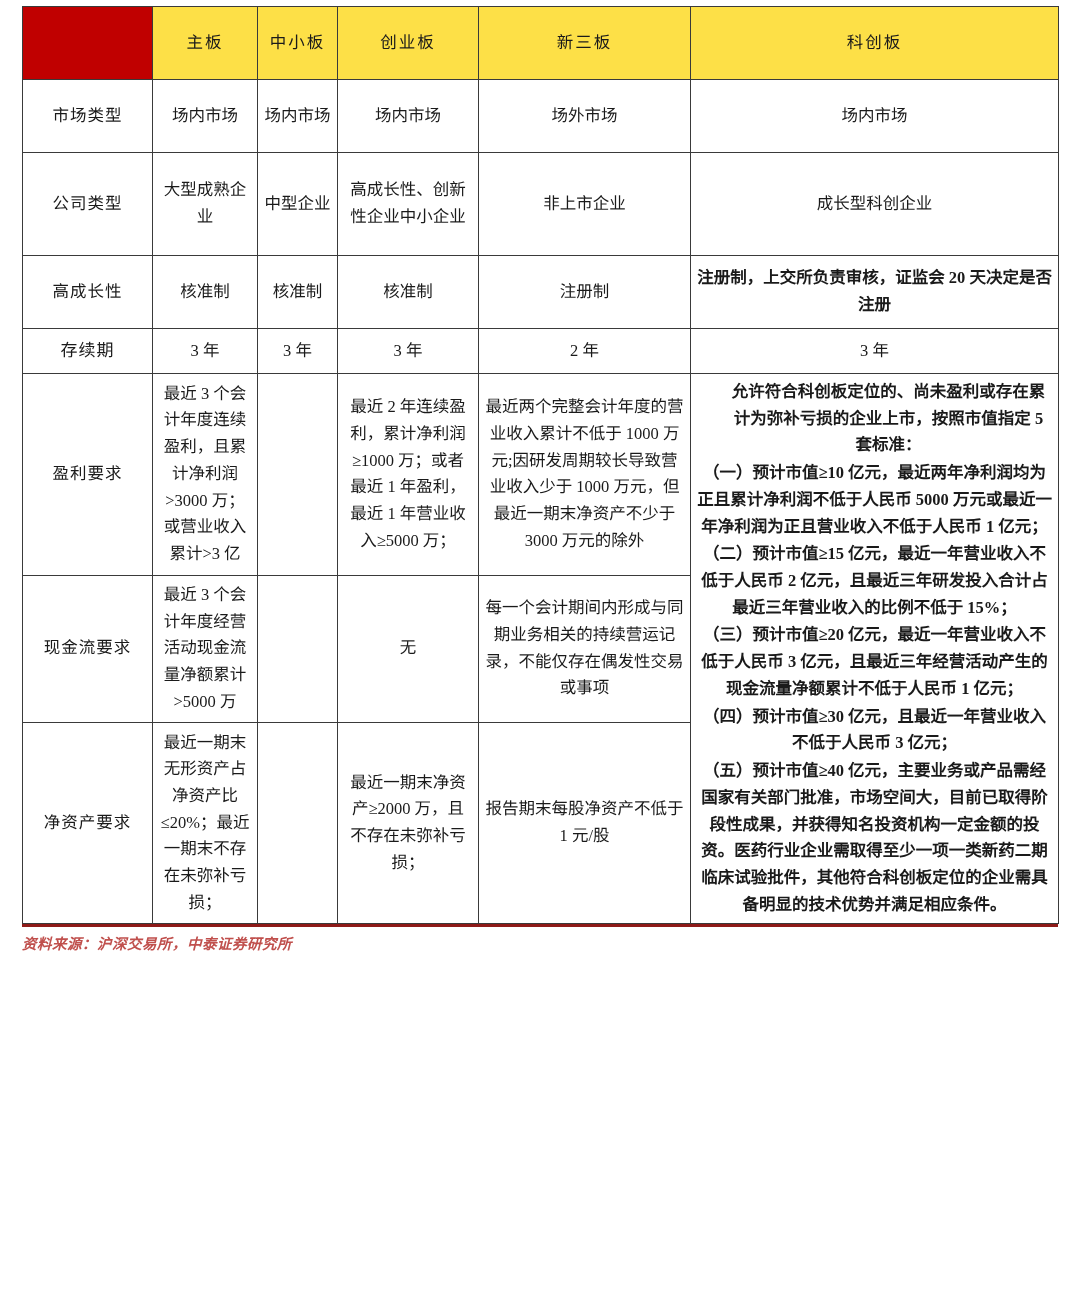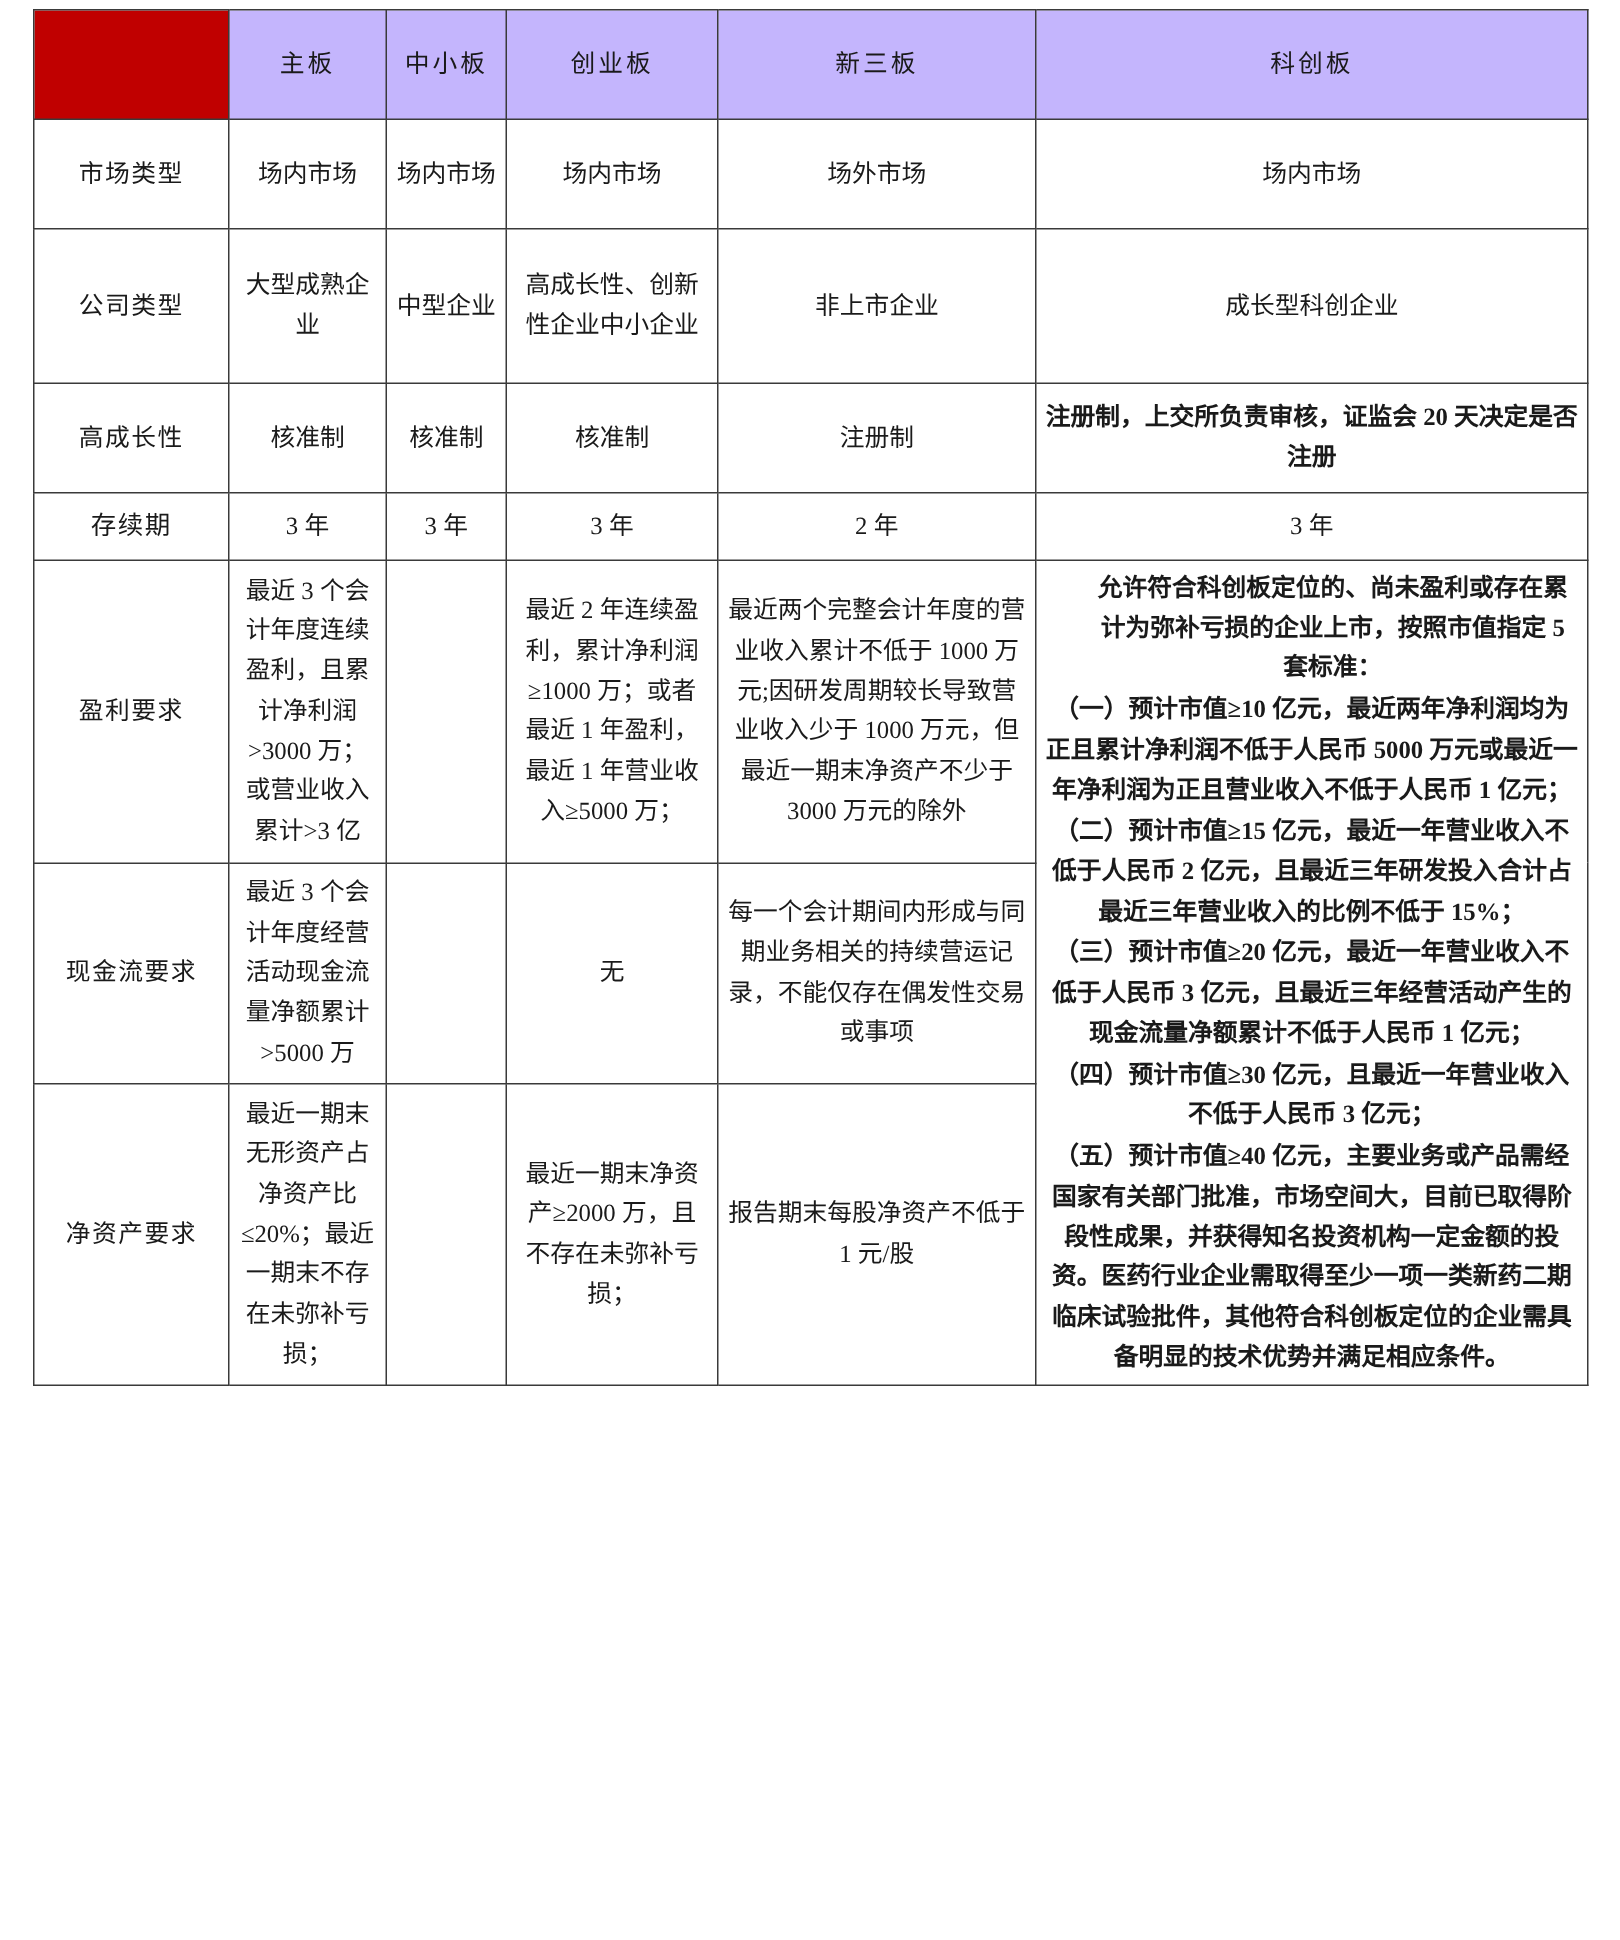--- a/index.html
+++ b/index.html
@@ -55,21 +55,21 @@
     vertical-align: middle;
     text-align: center;
     padding: 5px 6px;
     font-size: 16.5px;
     line-height: 1.62;
     color: #1a1a1a;
     word-break: break-word;
   }
 
   thead th {
-    background: #c4b5fd;
+    background: #fde047;
     color: #ffffff;
     border: 1px solid #C00000;
     border-bottom: 2px solid #2b2b2b;
     font-size: 19px;
     font-weight: normal;
     height: 62px;
     letter-spacing: 2px;
   }
   thead th.blank-corner {
     background: #C00000;
@@ -216,14 +216,17 @@
         <td class="rowlabel">净资产要求</td>
         <td class="tall">最近一期末无形资产占净资产比≤20%；最近一期末不存在未弥补亏损；</td>
         <td class="narrow"></td>
         <td class="narrow">最近一期末净资产≥2000 万，且不存在未弥补亏损；</td>
         <td class="narrow">报告期末每股净资产不低于 1 元/股</td>
       </tr>
 
     </tbody>
   </table>
 
+  <div class="footer">
+    <div class="footer-text">资料来源：沪深交易所，中泰证券研究所</div>
+  </div>
 
 </div>
 
 </body></html>

